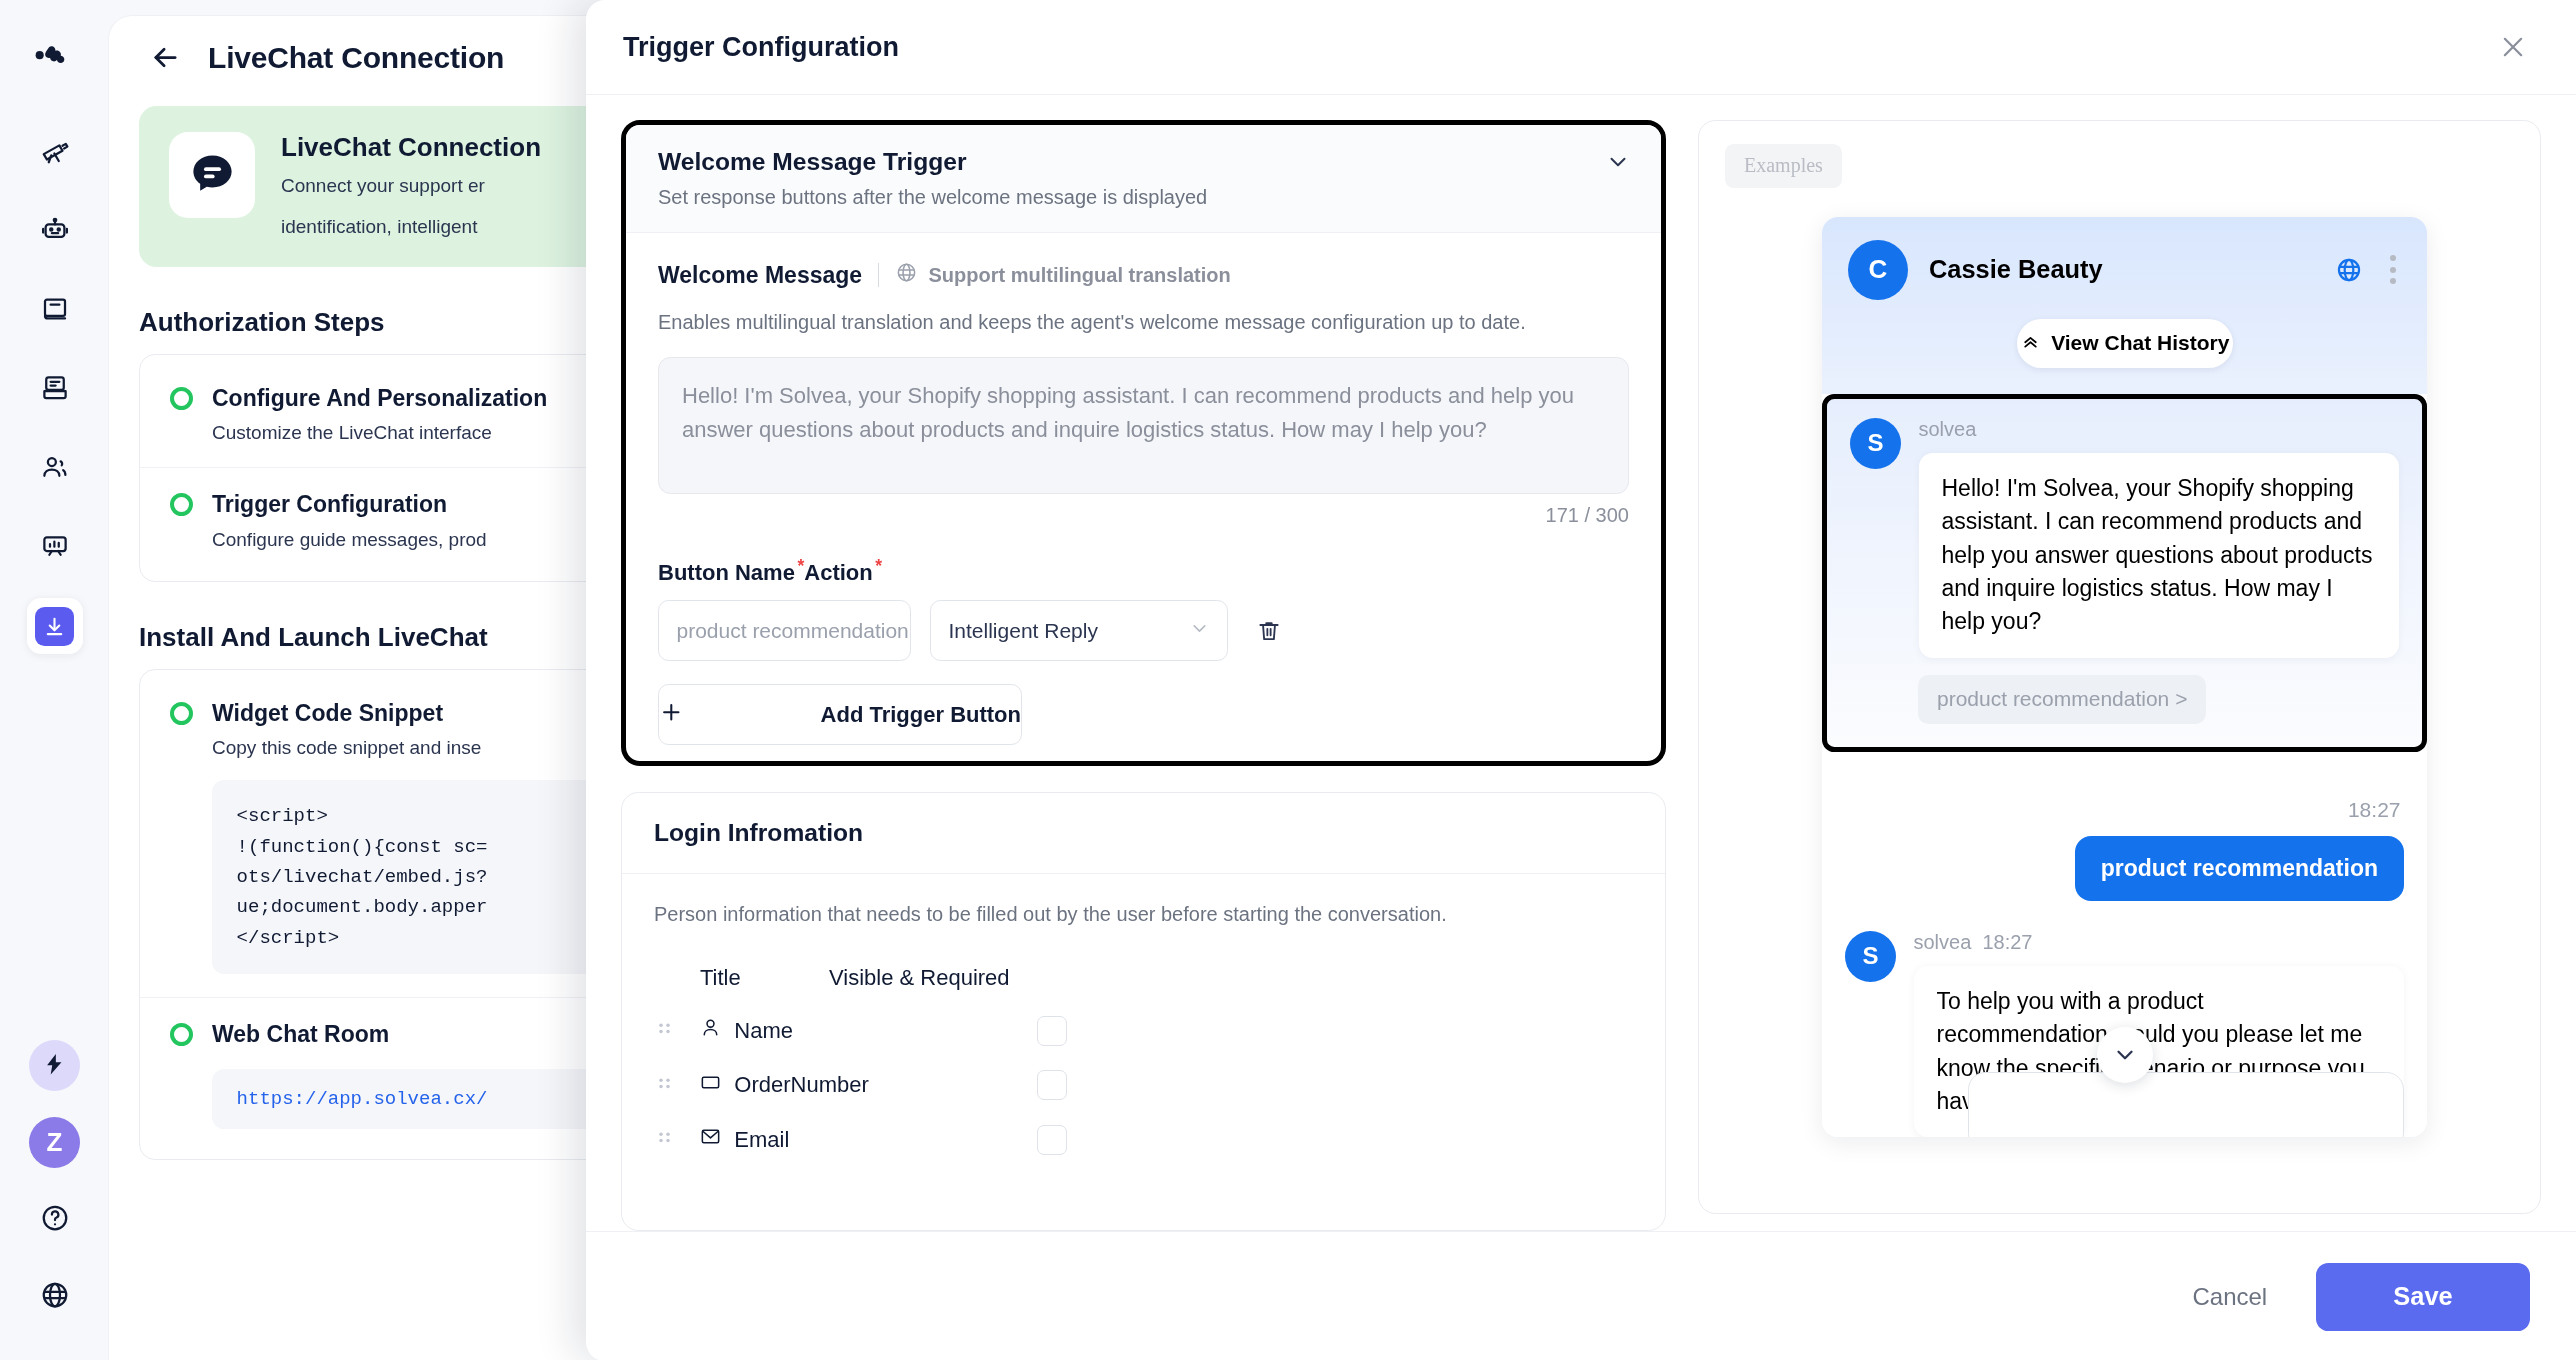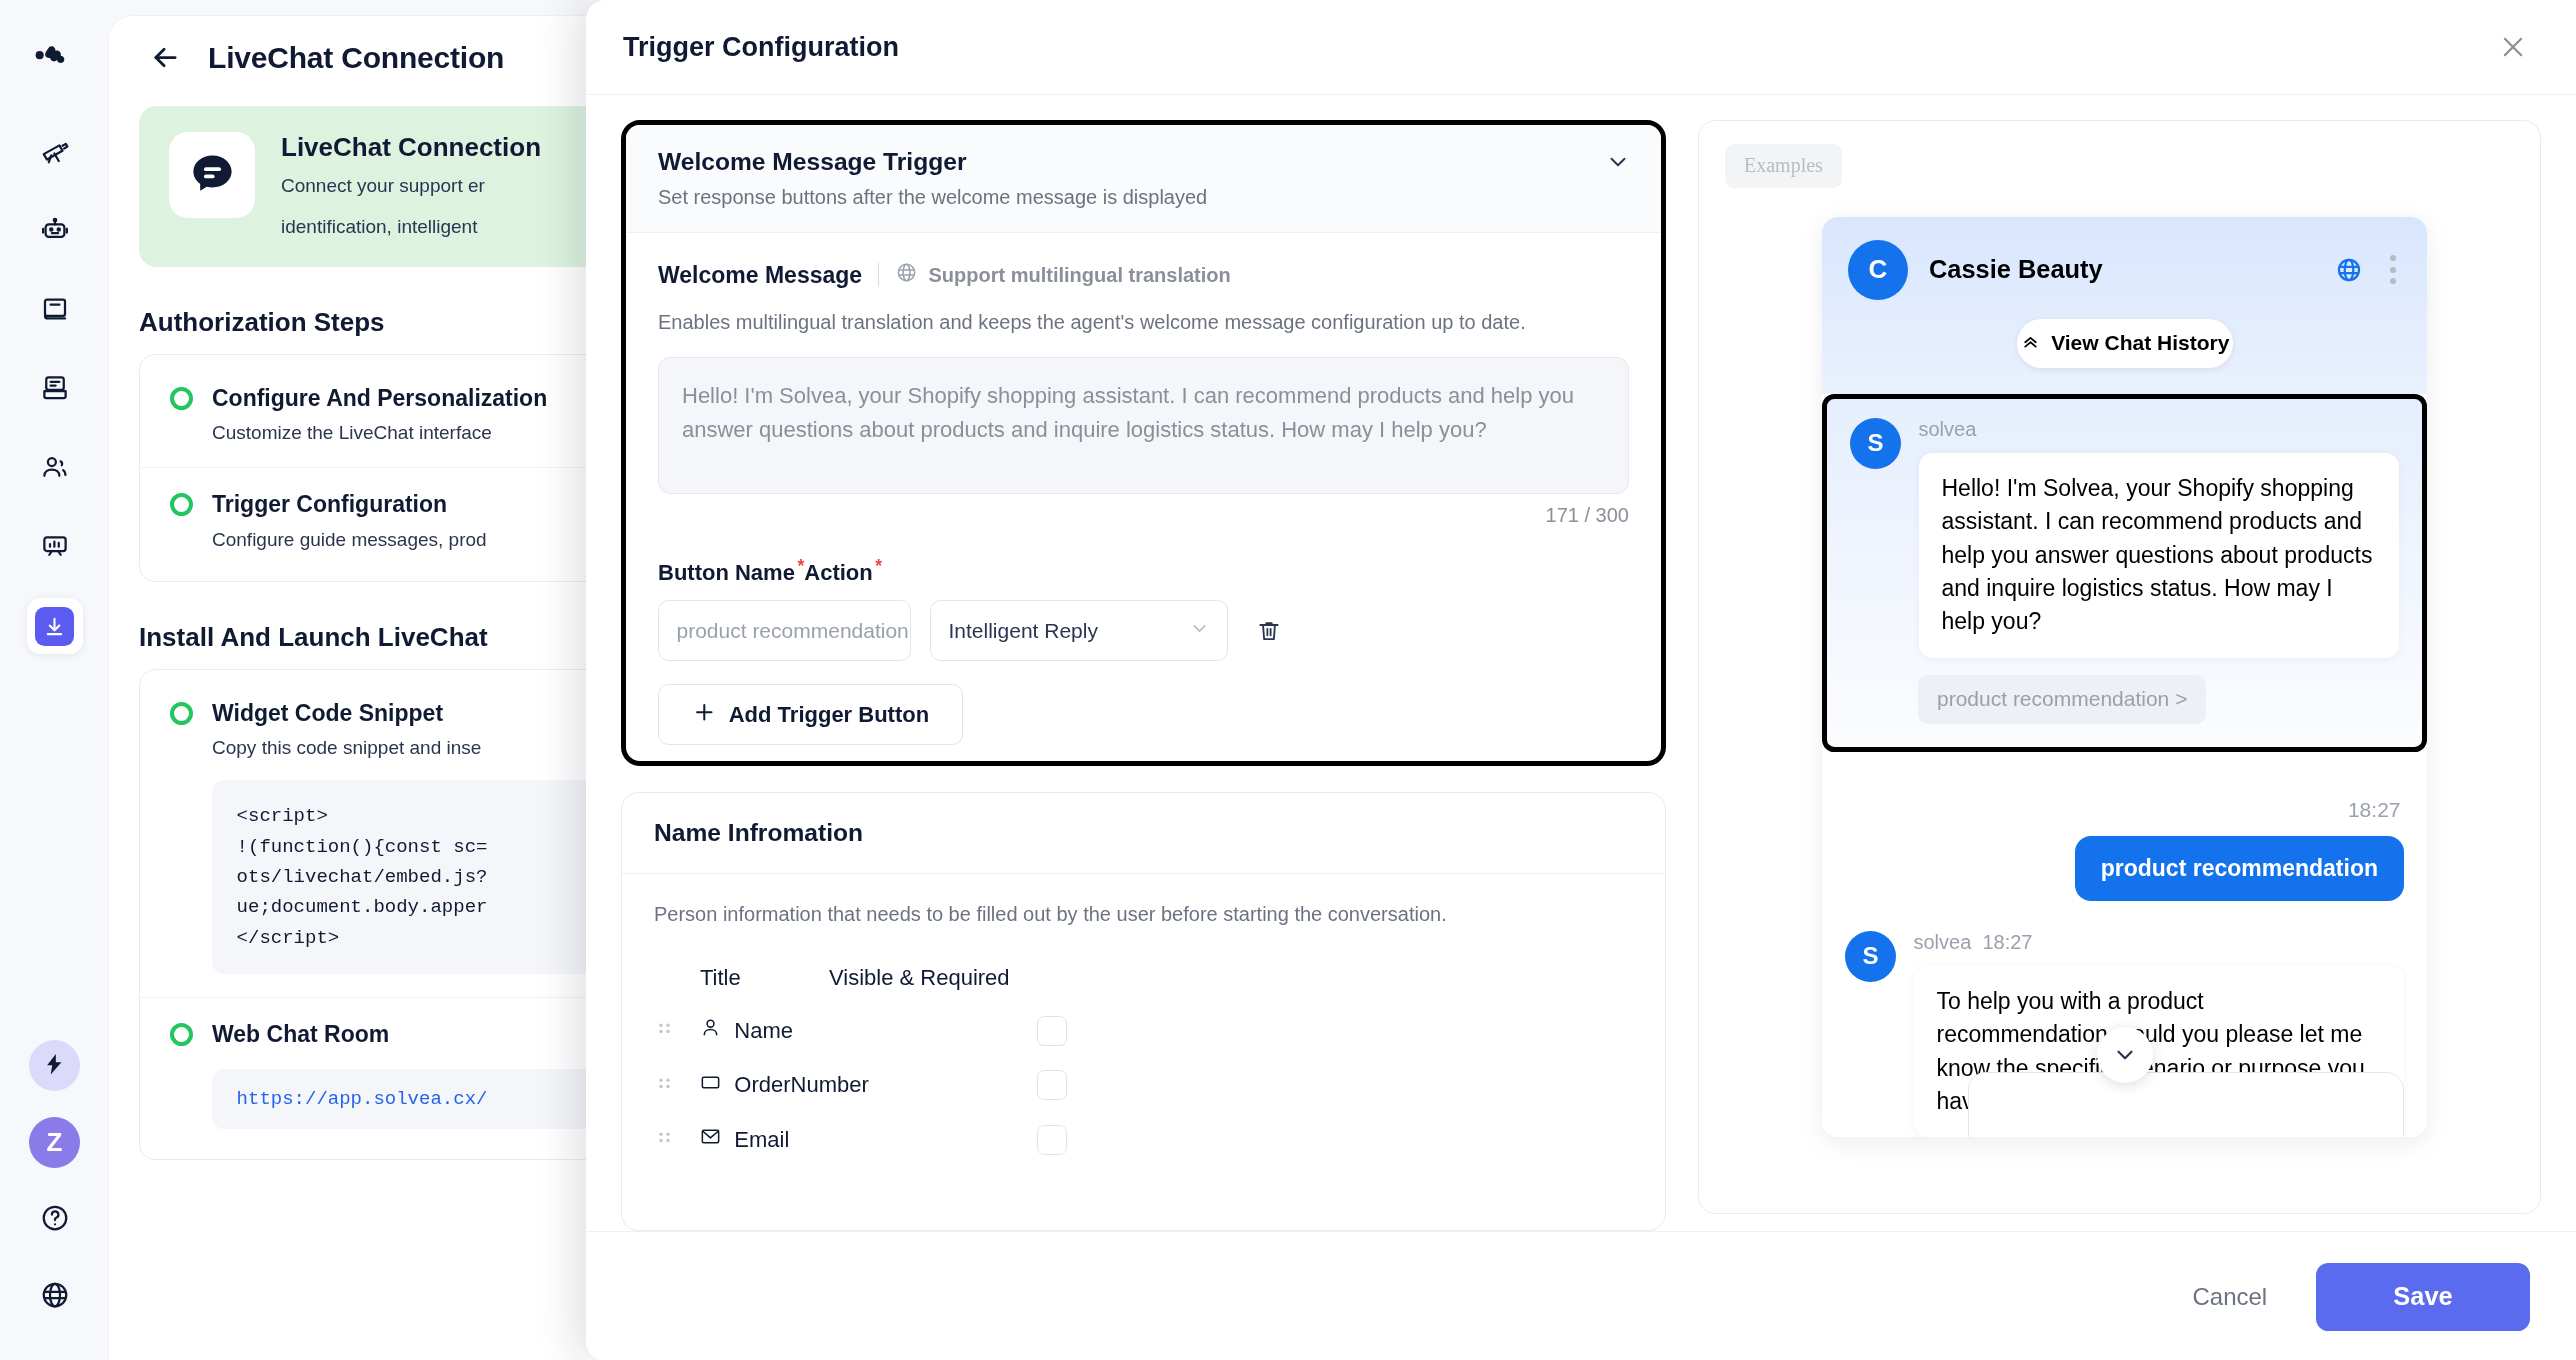--- a/index.html
+++ b/index.html
@@ -110,22 +110,22 @@
     display:flex; align-items:center; padding: 0 17.5px; font-size: 21px; color:#9aa0ac;
     overflow:hidden; white-space:nowrap;
   }
   .sel {
     width: 298px; height: 61px; border:0.9px solid #e1e4ea; border-radius: 10.5px;
     display:flex; align-items:center; justify-content:space-between; padding: 0 17.5px;
     font-size: 21px; color:#2b3550;
   }
   .trash { color:#2b3550; display:flex; padding: 0 8.8px; }
   .add-btn {
-    margin-top: 23px; width: 305px; height: 61px; border:0.9px solid #e1e4ea; border-radius: 10.5px;
-    display:flex; align-items:center; justify-content:center; gap: 12.3px;
+    margin-top: 23px; width: 364px; height: 61px; border:0.9px solid #e1e4ea; border-radius: 10.5px;
+    display:flex; align-items:center; justify-content:space-between; gap: 12.3px;
     font-size: 22px; font-weight:600; color:#101a33; background:#fff;
   }
 
   
   .li-card { border:0.9px solid #e9ebf0; border-radius: 17.5px; background:#fff; overflow:hidden; flex: 1 1 auto; }
   .li-head { padding: 26px 32px; border-bottom:0.9px solid #eef0f4; }
   .li-title { font-size: 24.6px; font-weight:700; color:#101a33; }
   .li-body { padding: 24.6px 32px; }
   .li-desc { font-size: 20px; line-height:1.55; color:#6b7280; max-width: 956px; }
   .tbl-head { margin-top: 35px; display:flex; font-size: 22px; color:#101a33; }
@@ -446,21 +446,21 @@
                     <path d="M12 5v14M5 12h14"></path>
                   </svg>
               </span>
               <span>Add Trigger Button</span>
             </div>
           </div>
         </div>
 
         <div class="li-card">
           <div class="li-head">
-            <div class="li-title">Name Infromation</div>
+            <div class="li-title">Login Infromation</div>
           </div>
           <div class="li-body">
             <div class="li-desc">Person information that needs to be filled out by the user before starting the conversation.</div>
             <div class="tbl-head">
               <span class="th-title">Title</span>
               <span class="th-vis">Visible &amp; Required</span>
             </div>
 
             <div class="li-row">
               <span class="grip">

